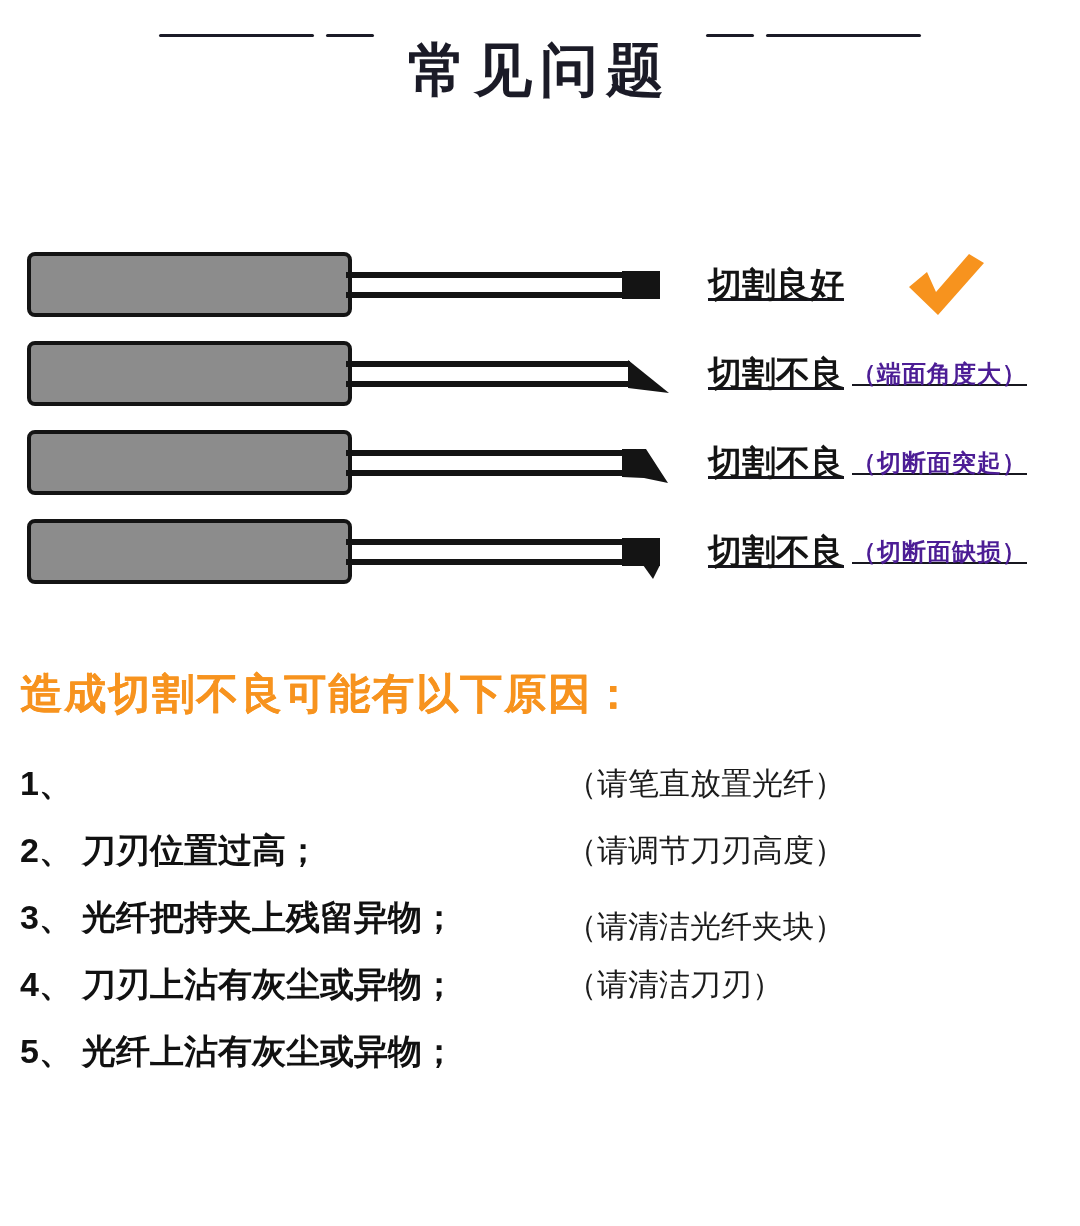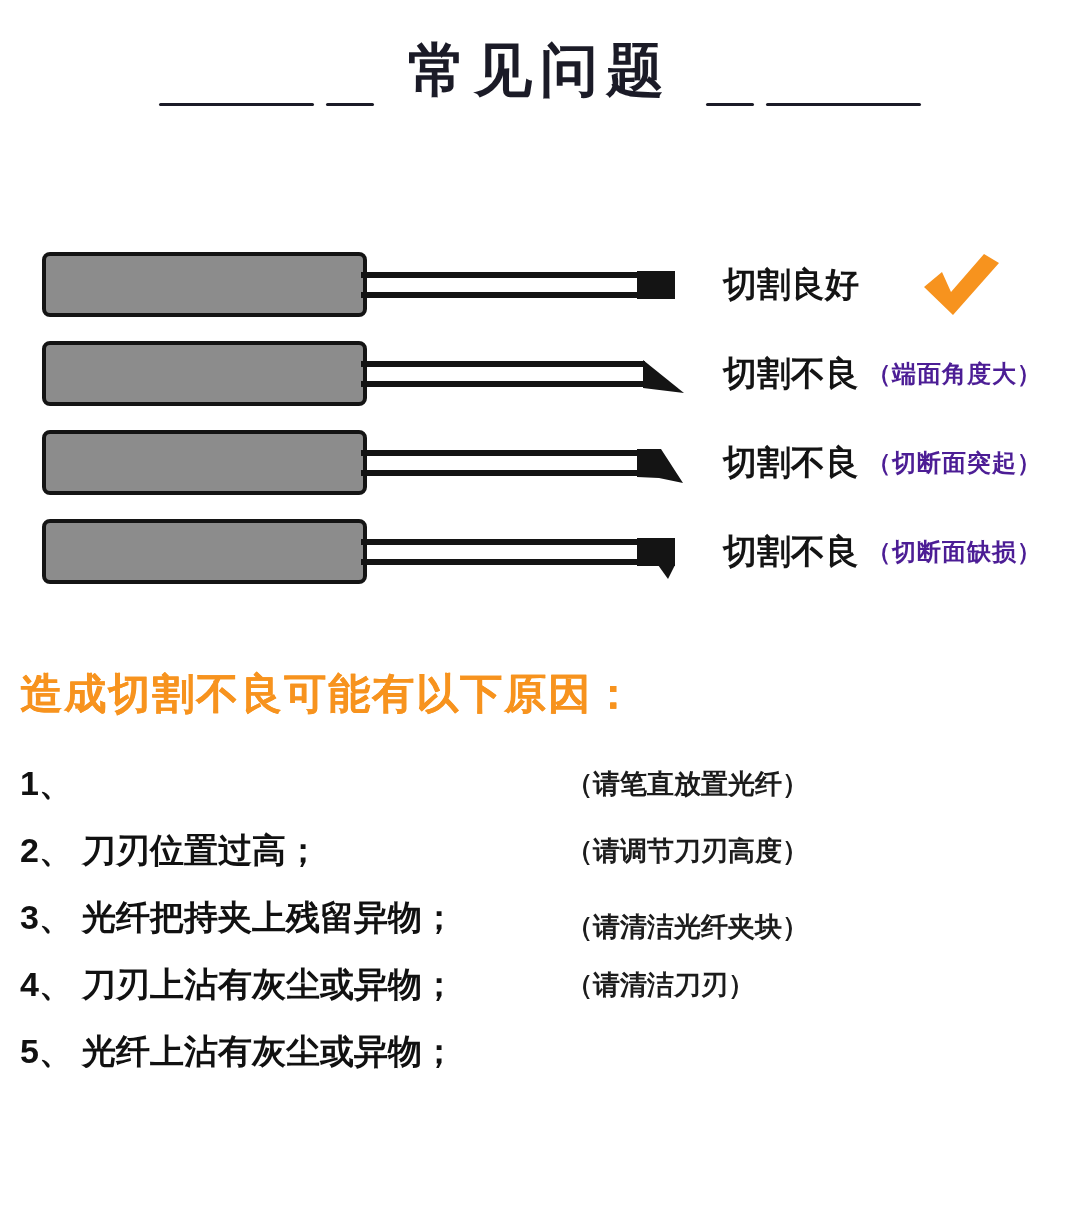--- a/index.html
+++ b/index.html
@@ -2,45 +2,45 @@
 <html><head>
 <meta charset="utf-8">
 <style>
   html,body{margin:0;padding:0;}
   body{
     width:1080px;height:1226px;background:#ffffff;position:relative;
     font-family:"Liberation Sans","DejaVu Sans",sans-serif;color:#17171f;overflow:hidden;
   }
   
   .header{padding-top:34px;text-align:center;}
-  .title-row{display:flex;align-items:flex-end;justify-content:center;}
+  .title-row{display:flex;align-items:flex-start;justify-content:center;}
   .ln{height:3px;background:#1b1b27;border-radius:2px;}
   .ln-long{width:155px;}
   .ln-short{width:48px;}
   .ln-gap{width:12px;}
   .page-title{font-size:58px;font-weight:bold;color:#1b1b27;letter-spacing:8px;margin:0 34px;line-height:72px;white-space:nowrap;}
   .page-subtitle{font-size:27px;color:#9b9b9b;letter-spacing:3px;margin-top:0px;}
   
-  .diagram{margin-top:146px;padding-left:42px;}
+  .diagram{margin-top:146px;padding-left:27px;text-decoration:underline;}
   .fiber-row{display:flex;align-items:center;height:65px;margin-bottom:24px;}
   .coating{width:325px;height:65px;background:#8c8c8c;border:4px solid #141414;border-radius:8px;box-sizing:border-box;flex-shrink:0;}
   .fiber-svg{flex-shrink:0;margin-left:-6px;display:block;}
   .row-label{font-size:34px;font-weight:bold;color:#141414;margin-left:36px;white-space:nowrap;}
   .row-note{font-size:24px;font-weight:bold;color:#4c1d95;margin-left:8px;white-space:nowrap;letter-spacing:1px;}
   .check-svg{margin-left:54px;flex-shrink:0;}
   
   .causes{padding-left:20px;margin-top:82px;}
   .causes-heading{font-size:42px;font-weight:800;color:#f7931e;letter-spacing:2px;white-space:nowrap;
     text-shadow:0.5px 0 0 #f7931e;}
   .causes-list{margin-top:28px;}
   .cause-item{display:flex;align-items:center;height:67px;}
   .cause-main{display:flex;width:546px;flex-shrink:0;font-weight:bold;font-size:34px;color:#111;align-items:baseline;}
   .cause-num{width:62px;flex-shrink:0;}
   .cause-text{white-space:nowrap;}
-  .cause-note{font-size:27px;font-weight:bold;color:#1c1c1c;white-space:nowrap;}
+  .cause-note{font-size:31px;font-weight:normal;color:#1c1c1c;white-space:nowrap;}
   .note-low{transform:translateY(9px);}
 </style>
 </head>
 <body>
 
 <div class="header">
   <div class="title-row">
     <div class="ln ln-long"></div>
     <div class="ln-gap"></div>
     <div class="ln ln-short"></div>

